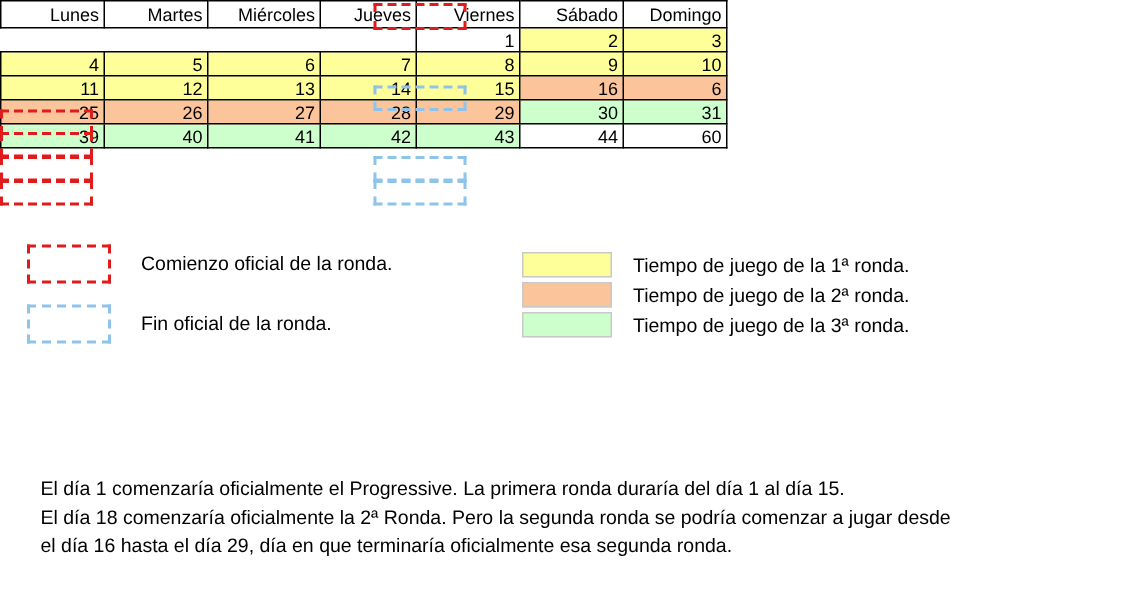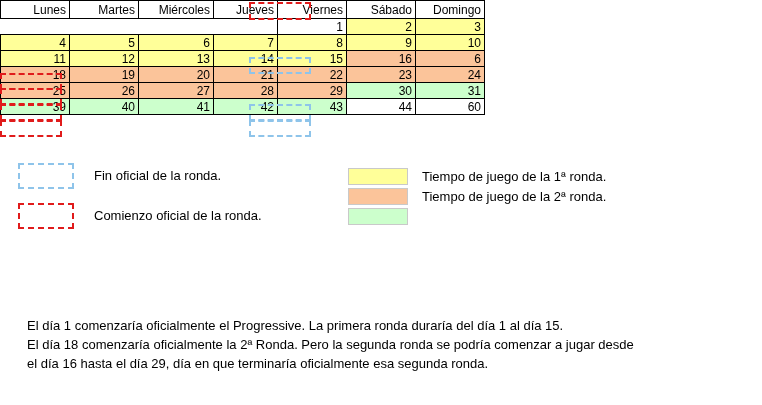--- a/index.html
+++ b/index.html
@@ -169,29 +169,20 @@
     <tr>
       <td class="r1">11</td>
       <td class="r1">12</td>
       <td class="r1">13</td>
       <td class="r1">14</td>
       <td class="r1">15</td>
       <td class="r2">16</td>
       <td class="r2">6</td>
     </tr>
     <tr>
-      <td class="r2">18</td>
-      <td class="r2">19</td>
-      <td class="r2">20</td>
-      <td class="r2">21</td>
-      <td class="r2">22</td>
-      <td class="r2">23</td>
-      <td class="r2">24</td>
-    </tr>
-    <tr>
       <td class="r2">25</td>
       <td class="r2">26</td>
       <td class="r2">27</td>
       <td class="r2">28</td>
       <td class="r2">29</td>
       <td class="r3">30</td>
       <td class="r3">31</td>
     </tr>
     <tr>
       <td class="r3">39</td>
@@ -211,40 +202,41 @@
 <div class="marker marker-end" style="left:249px; top:104px; width:62px; height:17px;"></div>
 <div class="marker marker-start" style="left:0px; top:104px; width:62px; height:17px;"></div>
 <div class="marker marker-start" style="left:0px; top:88px; width:62px; height:17px;"></div>
 <div class="marker marker-end" style="left:249px; top:120px; width:62px; height:17px;"></div>
 <div class="marker marker-start" style="left:0px; top:120px; width:62px; height:17px;"></div>
 
 <div id="legend">
 
   <div class="legend-col-left">
     <div class="legend-row">
+      <div class="swatch-dashed start"></div>
+      <div class="legend-label">Comienzo oficial de la ronda.</div>
+    </div>
+    <div class="legend-row">
       <div class="swatch-dashed end"></div>
       <div class="legend-label">Fin oficial de la ronda.</div>
-    </div>
-    <div class="legend-row">
-      <div class="swatch-dashed start"></div>
-      <div class="legend-label">Comienzo oficial de la ronda.</div>
     </div>
   </div>
 
   <div class="legend-col-right">
     <div class="legend-row tight">
       <div class="swatch-solid" style="background:#ffff99;"></div>
       <div class="legend-label">Tiempo de juego de la 1ª ronda.</div>
     </div>
     <div class="legend-row tight">
       <div class="swatch-solid" style="background:#fbc49a;"></div>
       <div class="legend-label">Tiempo de juego de la 2ª ronda.</div>
     </div>
     <div class="legend-row tight">
       <div class="swatch-solid" style="background:#ccffcc;"></div>
+      <div class="legend-label">Tiempo de juego de la 3ª ronda.</div>
     </div>
   </div>
 
 </div>
 
 <div id="notes">
   <p>El día 1 comenzaría oficialmente el Progressive. La primera ronda duraría del día 1 al día 15.</p>
   <p>El día 18 comenzaría oficialmente la 2ª Ronda. Pero la segunda ronda se podría comenzar a jugar desde</p>
   <p>el día 16 hasta el día 29, día en que terminaría oficialmente esa segunda ronda.</p>
 </div>

